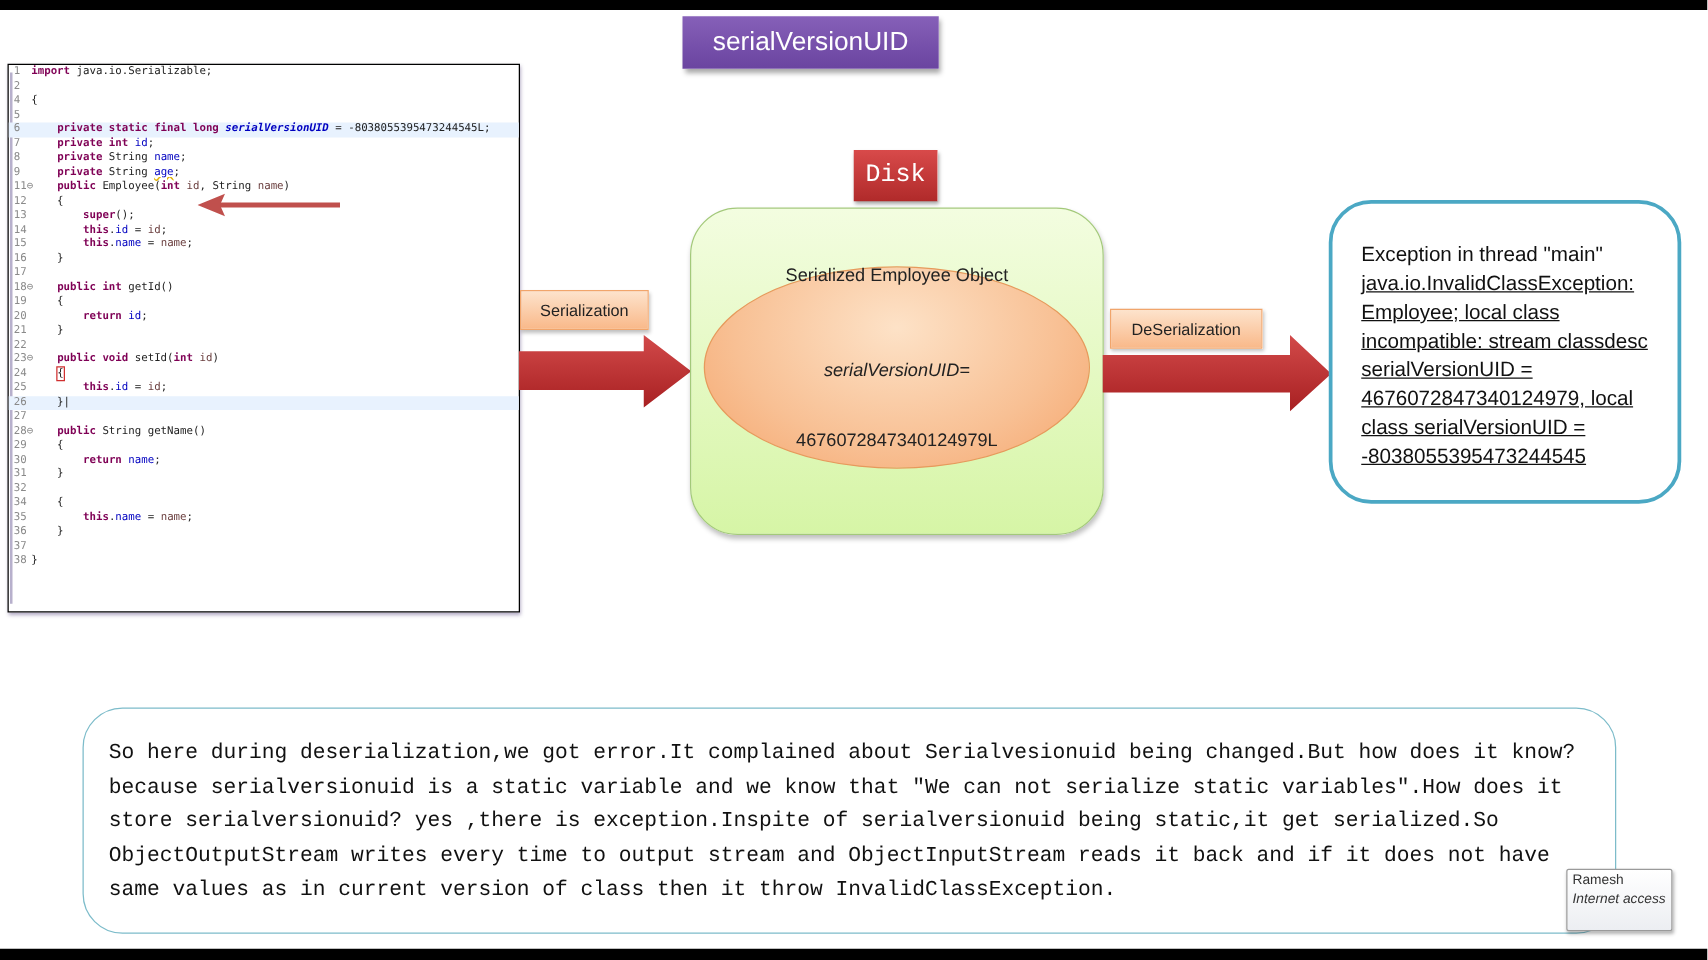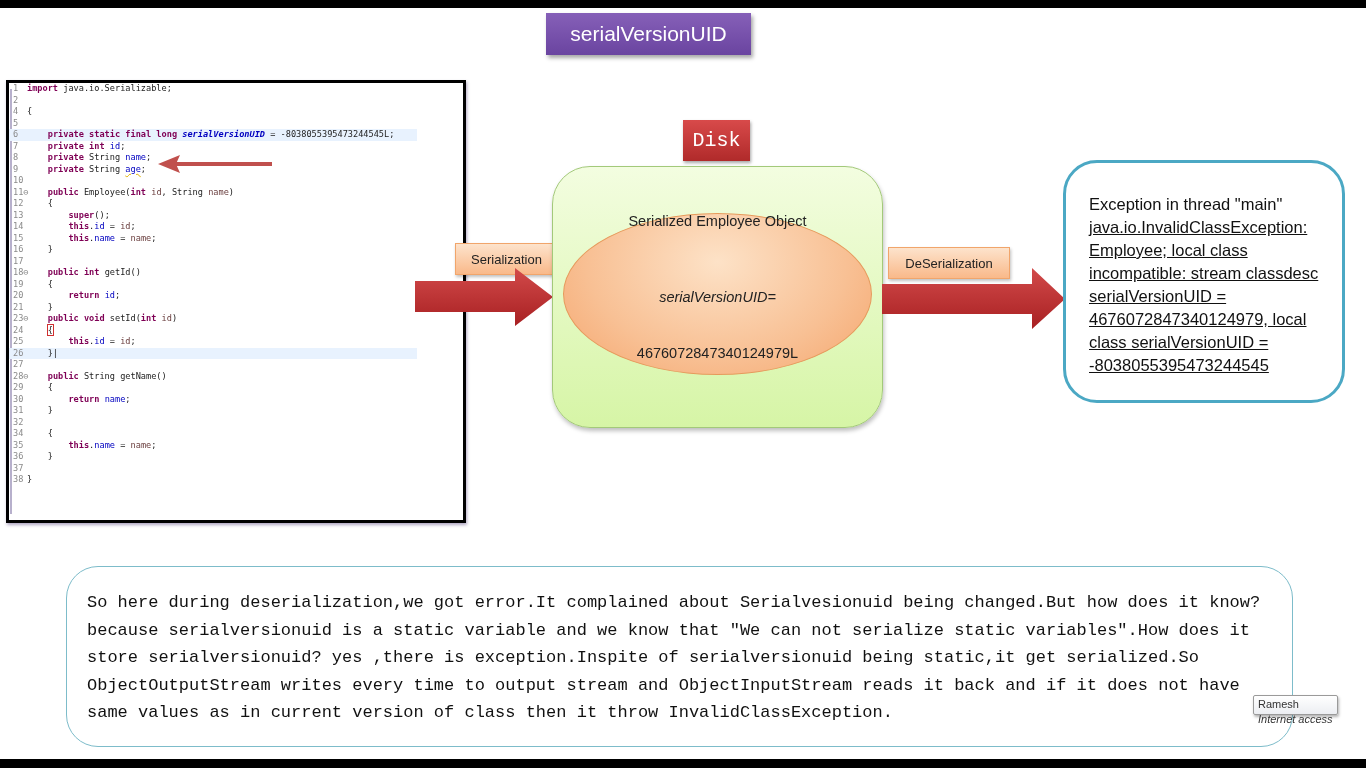--- a/index.html
+++ b/index.html
@@ -12,24 +12,23 @@
 
   .title-box {
     position:absolute; left:546px; top:13px; width:205px; height:42px;
     background:linear-gradient(#8660b8, #6a44a0);
     box-shadow:2px 3px 4px rgba(0,0,0,0.35);
     color:#fff; font-size:21px; display:flex; align-items:center; justify-content:center;
   }
 
   
   .code-panel {
-    position:absolute; left:6px; top:80px; width:408px; height:437px;
-    border:3px solid #000000; background:#fff;
+    position:absolute; left:6px; top:51px; width:408px; height:437px;
+    border:1px solid #000000; background:#fff;
     box-shadow:1px 2px 3px rgba(80,60,120,0.45);
-    padding-left:46px;
   }
   .code-gutter-line { position:absolute; left:1px; top:6px; width:2px; height:425px; background:#b7b0cc; }
   .code-lines {
     position:absolute; left:0; top:0; width:408px; padding-top:0px;
     font-family:"DejaVu Sans Mono", "Liberation Mono", monospace; font-size:8.6px;
   }
   .code-line { position:relative; height:11.5px; line-height:11.5px; white-space:pre; color:#222; }
   .code-line.hl { background:#e8f2fe; }
   .ln { display:inline-block; width:18px; text-align:left; padding-left:4px; color:#8a8a8a; box-sizing:border-box; }
   .code { display:inline-block; }
@@ -88,21 +87,21 @@
   .note-box {
     position:absolute; left:66px; top:566px; width:1227px; height:181px;
     border:1px solid #7dbcca; border-radius:32px; background:#fff; box-sizing:border-box;
   }
   .note-text {
     position:absolute; left:87px; top:589px; width:1180px;
     font-size:17px; line-height:27.5px; color:#111;font-family:Liberation Mono, monospace;
   }
 
   .tooltip {
-    position:absolute; left:1253px; top:695px; width:85px; height:20px;
+    position:absolute; left:1253px; top:695px; width:85px; height:50px;
     border:1px solid #9a9a9a; border-radius:2px; background:linear-gradient(#ffffff,#eceef2);
     box-shadow:1px 2px 3px rgba(0,0,0,0.3); font-size:11px; color:#333; box-sizing:border-box;
     padding:1px 4px; line-height:15px;
   }
   .tooltip .sub { font-style:italic; }
 </style>
 </head>
 <body>
 
 <div class="bar-top"></div>
@@ -113,32 +112,32 @@
   <div class="code-gutter-line"></div>
   <div class="code-lines" id="code-lines">
       <div class="code-line"><span class="ln">1</span><span class="code"><span class="kw">import</span> java.io.Serializable;</span></div>
       <div class="code-line"><span class="ln">2</span><span class="code"></span></div>
       <div class="code-line"><span class="ln">4</span><span class="code">{</span></div>
       <div class="code-line"><span class="ln">5</span><span class="code"></span></div>
       <div class="code-line hl"><span class="ln">6</span><span class="code">    <span class="kw">private static final long</span> <span class="sfld">serialVersionUID</span> = -8038055395473244545L;</span></div>
       <div class="code-line"><span class="ln">7</span><span class="code">    <span class="kw">private int</span> <span class="fld">id</span>;</span></div>
       <div class="code-line"><span class="ln">8</span><span class="code">    <span class="kw">private</span> String <span class="fld">name</span>;</span></div>
       <div class="code-line"><span class="ln">9</span><span class="code">    <span class="kw">private</span> String <span class="fld cls-warn">age</span>;</span></div>
-      <div class="code-line"><span class="ln">10</span><span class="code"></span></div>
       <div class="code-line"><span class="ln">11⊖</span><span class="code">    <span class="kw">public</span> Employee(<span class="kw">int</span> <span class="par">id</span>, String <span class="par">name</span>)</span></div>
       <div class="code-line"><span class="ln">12</span><span class="code">    {</span></div>
       <div class="code-line"><span class="ln">13</span><span class="code">        <span class="kw">super</span>();</span></div>
       <div class="code-line"><span class="ln">14</span><span class="code">        <span class="kw">this</span>.<span class="fld">id</span> = <span class="par">id</span>;</span></div>
       <div class="code-line"><span class="ln">15</span><span class="code">        <span class="kw">this</span>.<span class="fld">name</span> = <span class="par">name</span>;</span></div>
       <div class="code-line"><span class="ln">16</span><span class="code">    }</span></div>
       <div class="code-line"><span class="ln">17</span><span class="code"></span></div>
       <div class="code-line"><span class="ln">18⊖</span><span class="code">    <span class="kw">public int</span> getId()</span></div>
       <div class="code-line"><span class="ln">19</span><span class="code">    {</span></div>
       <div class="code-line"><span class="ln">20</span><span class="code">        <span class="kw">return</span> <span class="fld">id</span>;</span></div>
       <div class="code-line"><span class="ln">21</span><span class="code">    }</span></div>
+      <div class="code-line"><span class="ln">22</span><span class="code"></span></div>
       <div class="code-line"><span class="ln">23⊖</span><span class="code">    <span class="kw">public void</span> setId(<span class="kw">int</span> <span class="par">id</span>)</span></div>
       <div class="code-line"><span class="ln">24</span><span class="code">    <span class="brace-err">{</span></span></div>
       <div class="code-line"><span class="ln">25</span><span class="code">        <span class="kw">this</span>.<span class="fld">id</span> = <span class="par">id</span>;</span></div>
       <div class="code-line hl"><span class="ln">26</span><span class="code">    }|</span></div>
       <div class="code-line"><span class="ln">27</span><span class="code"></span></div>
       <div class="code-line"><span class="ln">28⊖</span><span class="code">    <span class="kw">public</span> String getName()</span></div>
       <div class="code-line"><span class="ln">29</span><span class="code">    {</span></div>
       <div class="code-line"><span class="ln">30</span><span class="code">        <span class="kw">return</span> <span class="fld">name</span>;</span></div>
       <div class="code-line"><span class="ln">31</span><span class="code">    }</span></div>
       <div class="code-line"><span class="ln">32</span><span class="code"></span></div>
@@ -148,21 +147,21 @@
       <div class="code-line"><span class="ln">37</span><span class="code"></span></div>
       <div class="code-line"><span class="ln">38</span><span class="code">}</span></div>
     </div>
 </div>
 
 <svg class="red-arrow-small" viewBox="0 0 116 20">
   <line x1="18" y1="10" x2="114" y2="10" stroke="#c0504d" stroke-width="4"></line>
   <polygon points="0,10 22,1 18,10 22,19" fill="#c0504d"></polygon>
 </svg>
 
-<div class="tag-label" style="left:416px; top:243px; width:101px;margin-left:39px;">Serialization</div>
+<div class="tag-label" style="left:416px; top:232px; width:101px;">Serialization</div>
 <svg class="big-arrow" style="left:415px; top:268px; width:140px; height:60px;" viewBox="0 0 140 60">
   <defs>
     <linearGradient id="ag1" x1="0" y1="0" x2="0" y2="1">
       <stop offset="0" stop-color="#d24a4a"></stop>
       <stop offset="1" stop-color="#a82022"></stop>
     </linearGradient>
   </defs>
   <polygon points="0,13 100,13 100,0 138,29 100,58 100,44 0,44" fill="url(#ag1)"></polygon>
 </svg>
 

